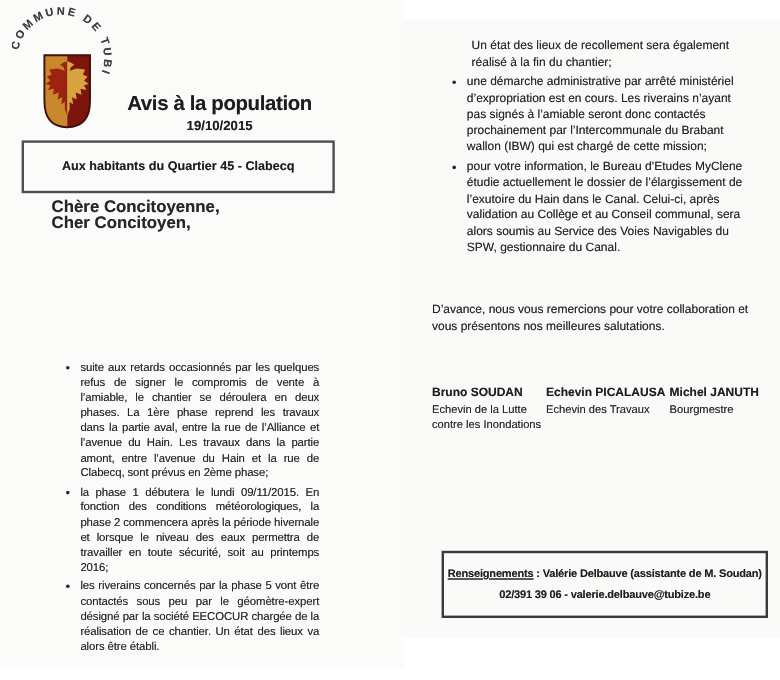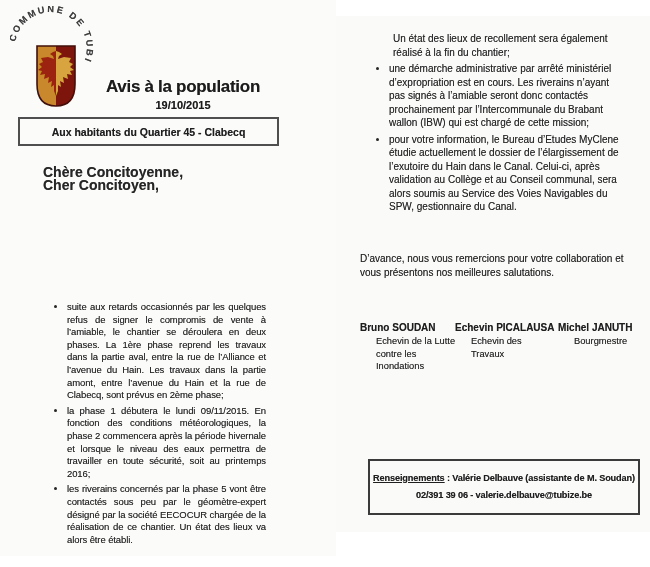--- a/index.html
+++ b/index.html
@@ -16,21 +16,21 @@
   .lp { position:absolute; left:0; top:0; width:340px; height:567px; }
   .rp { position:absolute; left:350px; top:0; width:300px; height:558px; }
 
   .logo { position:absolute; left:10px; top:6px; width:92px; height:108px; }
 
   .title-block { position:absolute; left:63px; top:53px; width:240px; text-align:center; }
   .doc-title { font-size:17px; font-weight:700; letter-spacing:-.3px; color:#1c1c1c;margin-top:24px; }
   .doc-date  { font-size:11px; font-weight:700; margin-top:2px; color:#1c1c1c; }
 
   .banner {
-    position:absolute; left:18px; top:117px; width:261px; height:29px;
+    position:absolute; left:18px; top:117px; width:261px; height:44px;
     border:2px solid #4f4f4f; display:flex; align-items:center; justify-content:center;
     font-size:10.5px; font-weight:700; color:#1e1e1e;
   }
 
   .salutation { position:absolute; left:43px; top:166px; font-size:14px; font-weight:600; line-height:13px; }
 
   .intro {
     position:absolute; left:43px; top:212px; width:206px;
     font-size:9.5px; font-weight:600; line-height:13px; letter-spacing:-.1px;
     text-align:justify;
@@ -57,21 +57,21 @@
   .closing {
     position:absolute; left:10px; top:252px; width:270px;
     font-size:10px; line-height:13.5px;
   }
 
   .sig { position:absolute; top:322px; }
   .sig-1 { left:10px;  width:96px; }
   .sig-2 { left:105px; width:100px; }
   .sig-3 { left:208px; width:88px; }
   .sig-name { font-size:10px; font-weight:700; color:#1e1e1e; }
-  .sig-role { font-size:9.3px; line-height:12.5px; margin-top:2px;margin-left:16px; }
+  .sig-role { font-size:9.3px; line-height:12.5px; margin-top:2px; }
 
   .contact-box {
     position:absolute; left:18px; top:459px; width:272px; height:56px;
     border:2px solid #3a3a3a;
     display:flex; flex-direction:column; align-items:center; justify-content:center;
     font-size:9.2px; font-weight:600; letter-spacing:-.15px; line-height:17px;
     text-align:right; color:#1f1f1f;
   }
   .contact-line1 { white-space:nowrap; }
   .contact-label { text-decoration:underline; }

